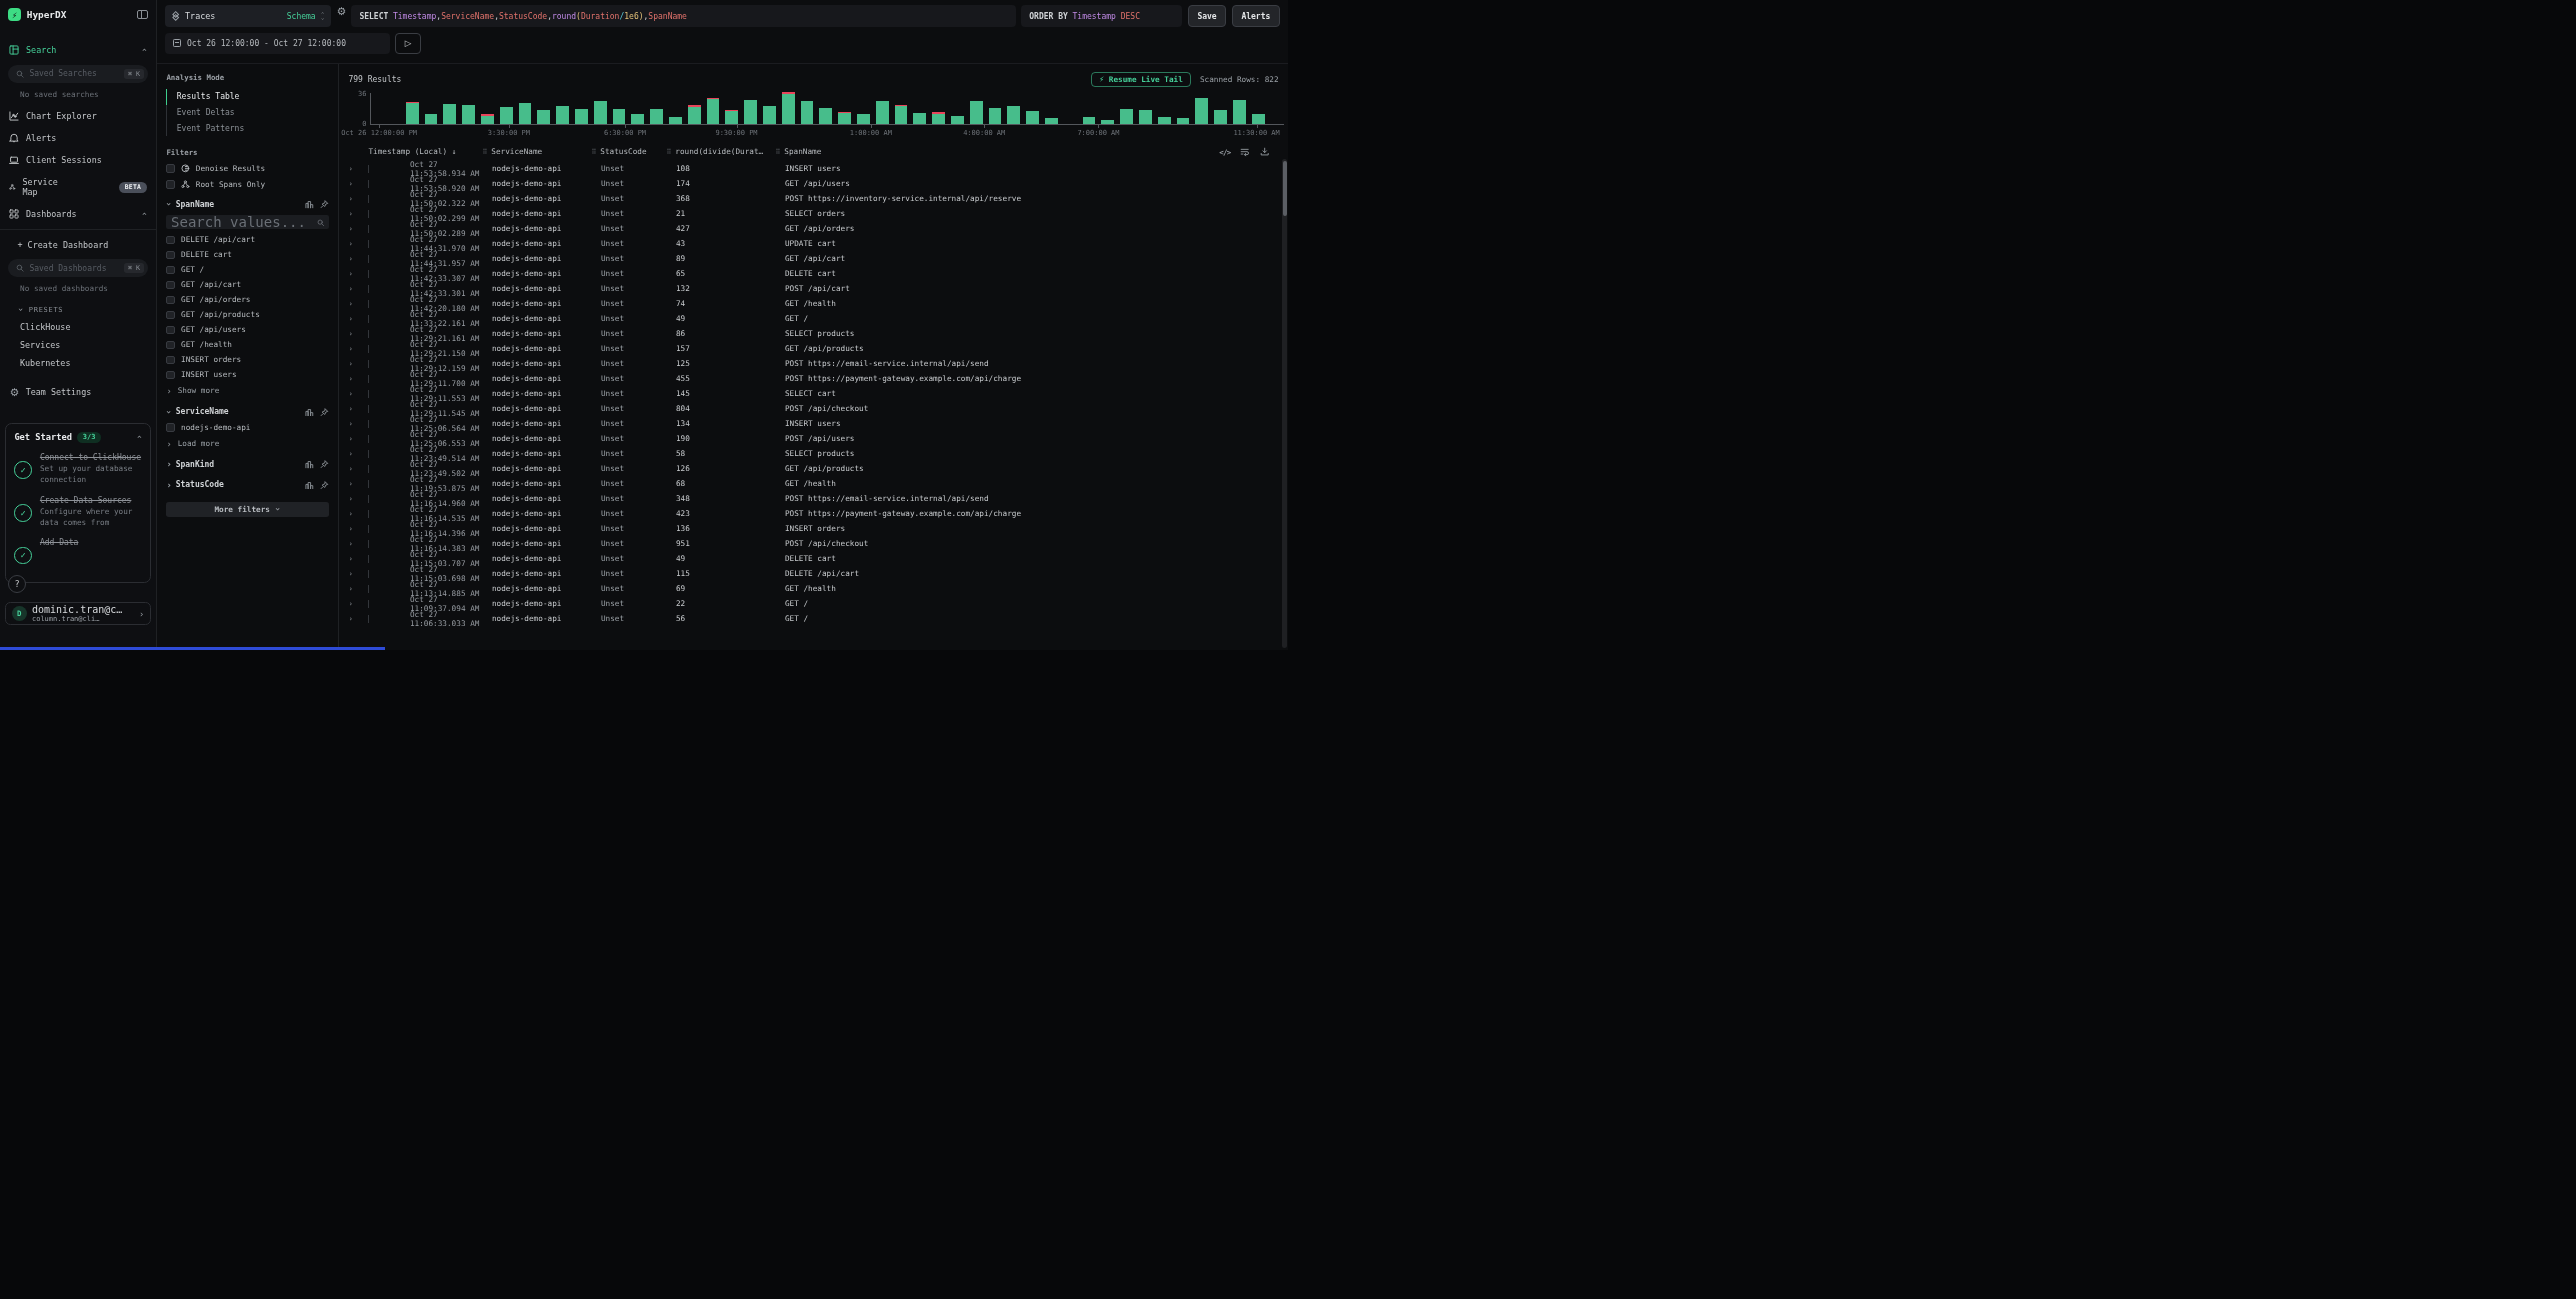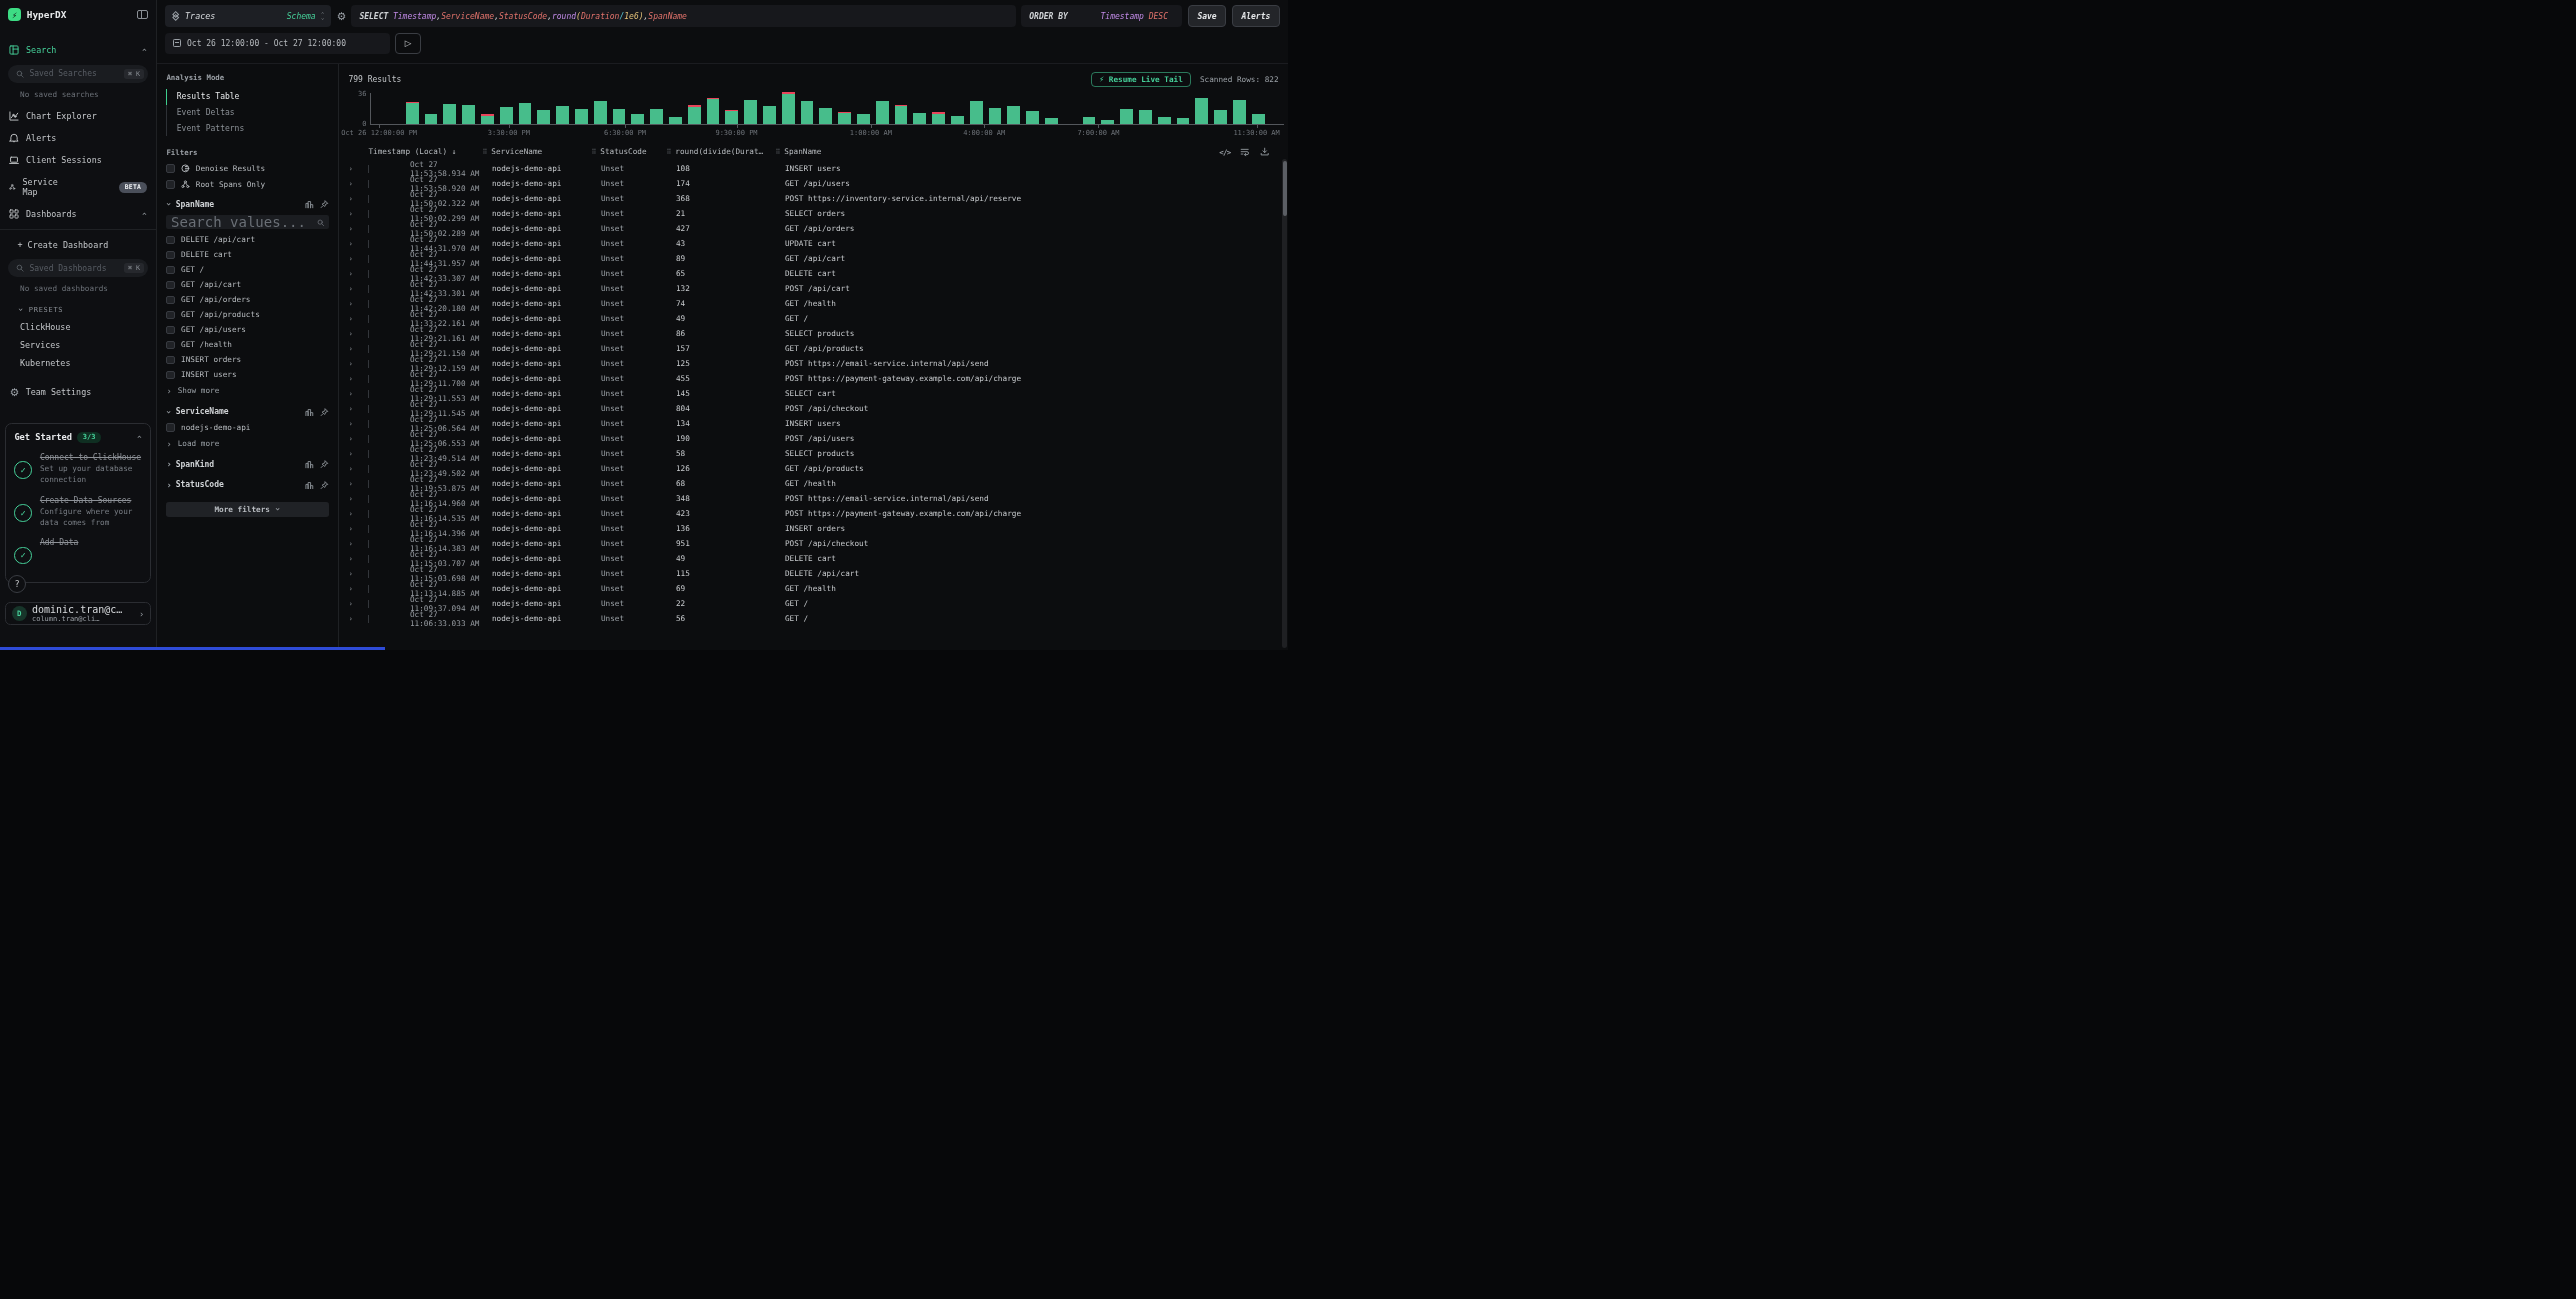--- a/index.html
+++ b/index.html
@@ -44,33 +44,33 @@
   .gs-step-desc { font-size:7.7px; color:#787d84; line-height:1.35; margin-top:1.3px; }
   .help-btn { position:absolute; left:8px; top:575px; width:18px; height:18px; border:0.7px solid #3a3d43; background:#0e0f12; border-radius:50%; color:#c3c6c9; font-size:8.7px; display:flex; align-items:center; justify-content:center; z-index:5; }
   .user-card { position:absolute; left:5.4px; right:5.4px; top:602px; height:23px; border:0.7px solid #2b2d32; background:#0e0f12; border-radius:5.4px; display:flex; align-items:center; gap:5.4px; padding:0 5.4px; z-index:4; }
   .avatar { width:14.8px; height:14.8px; border-radius:50%; background:#17352a; color:#46d19a; font-size:7.4px; font-weight:bold; display:flex; align-items:center; justify-content:center; }
   .user-lines { flex:1; min-width:0; }
   .user-name { font-size:10px; font-weight:normal; color:#d6d9dc; white-space:nowrap; overflow:hidden; }
   .user-email { font-size:7px; color:#9ba0a6; white-space:nowrap; overflow:hidden; }
 
   
   .topbar { position:absolute; left:157px; right:0; top:0; height:64px; border-bottom:0.7px solid #1b1c20; }
-  .tb-row1 { display:flex; align-items:center; gap:5.4px; padding:5.4px 8px 0 8px;font-style:italic; }
+  .tb-row1 { display:flex; align-items:flex-start; gap:5.4px; padding:5.4px 8px 0 8px; }
   .src-box { width:166px; height:22px; background:#1d1f24; border-radius:4px; display:flex; align-items:center; gap:5.4px; padding:0 6.7px; font-size:8.4px; color:#d6d9dc; }
   .layers { position:relative; width:8px; height:8px; }
   .layers i { position:absolute; left:1.3px; width:5.4px; height:5.4px; border:0.9px solid #9aa0a6; transform:rotate(45deg); }
   .layers i:nth-child(1){ top:0; } .layers i:nth-child(2){ top:2.7px; }
   .src-box .spacer{flex:1;}
   .schema { color:#46d19a; font-size:8px; }
   .updn { display:flex; flex-direction:column; line-height:3.4px; font-size:5.4px; color:#8b9096; }
   .gear { font-family:"DejaVu Sans",sans-serif; color:#9aa0a6; font-size:10.7px; }
   .query-box { flex:1; height:22px; background:#17181c; border-radius:4px; display:flex; align-items:center; padding:0 8px; font-size:8px; overflow:hidden; white-space:nowrap; }
   .kw { color:#cfd2d5; font-weight:bold; margin-right:4.7px; }
   .tk-purple{color:#c18ae6}.tk-coral{color:#e0726b}.tk-gold{color:#e2c078}.tk-cyan{color:#58c6d6}.tk-plain{color:#c9ccd0}
-  .order-box { width:161px; height:22px; background:#17181c; border-radius:4px; display:flex; align-items:center; padding:0 8px; font-size:8px; white-space:nowrap;gap:28px; }
+  .order-box { width:161px; height:22px; background:#17181c; border-radius:4px; display:flex; align-items:center; padding:0 8px; font-size:8px; white-space:nowrap; }
   .btn { height:22px; background:#232529; border:0.7px solid #3a3d43; border-radius:4px; color:#e4e6e8; font-size:8px; font-weight:bold; display:flex; align-items:center; justify-content:center; padding:0 8.7px; cursor:pointer; }
   .tb-row2 { display:flex; align-items:center; gap:5.4px; padding:5.4px 8px 0 8px; }
   .search-box { flex:1; height:21px; background:#17181c; border-radius:4px; display:flex; align-items:center; padding:0 8px; }
   .search-box .ph { flex:1; font-size:8px; color:#4f545b; }
   .lang { font-size:7.7px; color:#9aa0a6; display:flex; gap:4.7px; align-items:center; }
   .lang .lucene { color:#46d19a; font-weight:bold; }
   .date-box { width:225px; height:21px; background:#17181c; border-radius:4px; display:flex; align-items:center; gap:6px; padding:0 8px; font-size:8px; color:#b6babe; }
   .cal { width:8px; height:8px; border:0.9px solid #9aa0a6; border-radius:1.3px; position:relative; }
   .cal::before{ content:""; position:absolute; left:0.7px; right:0.7px; top:1.3px; height:0.9px; background:#9aa0a6; }
   .play-btn { width:25.5px; height:21px; border:0.7px solid #3a3d43; border-radius:4px; display:flex; align-items:center; justify-content:center; color:#c7cacd; font-size:8.7px; font-family:"DejaVu Sans",sans-serif; cursor:pointer;}

